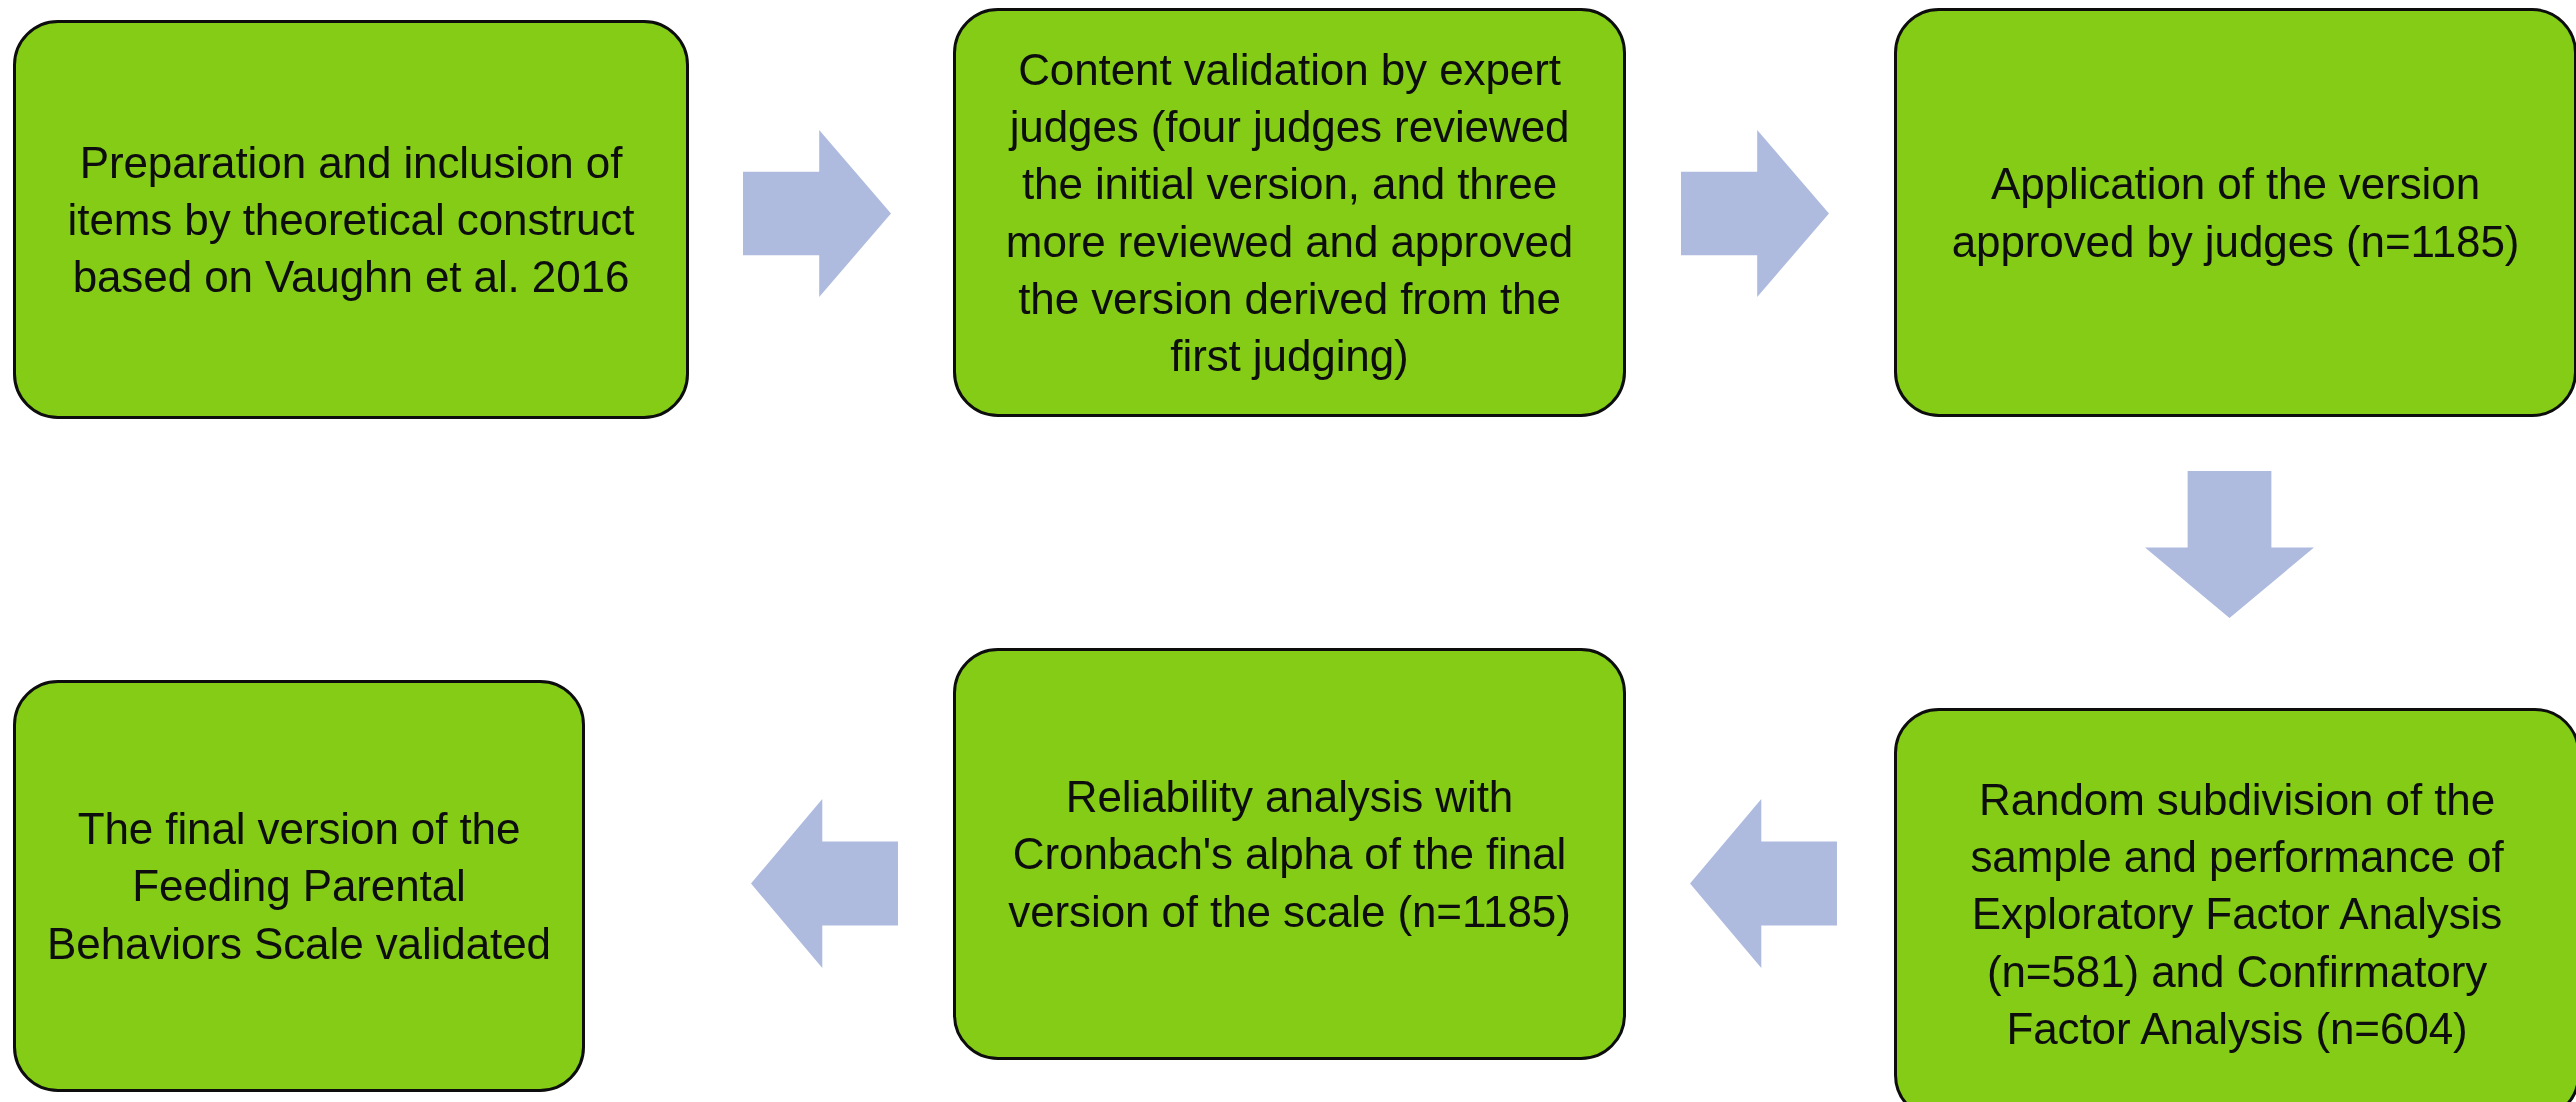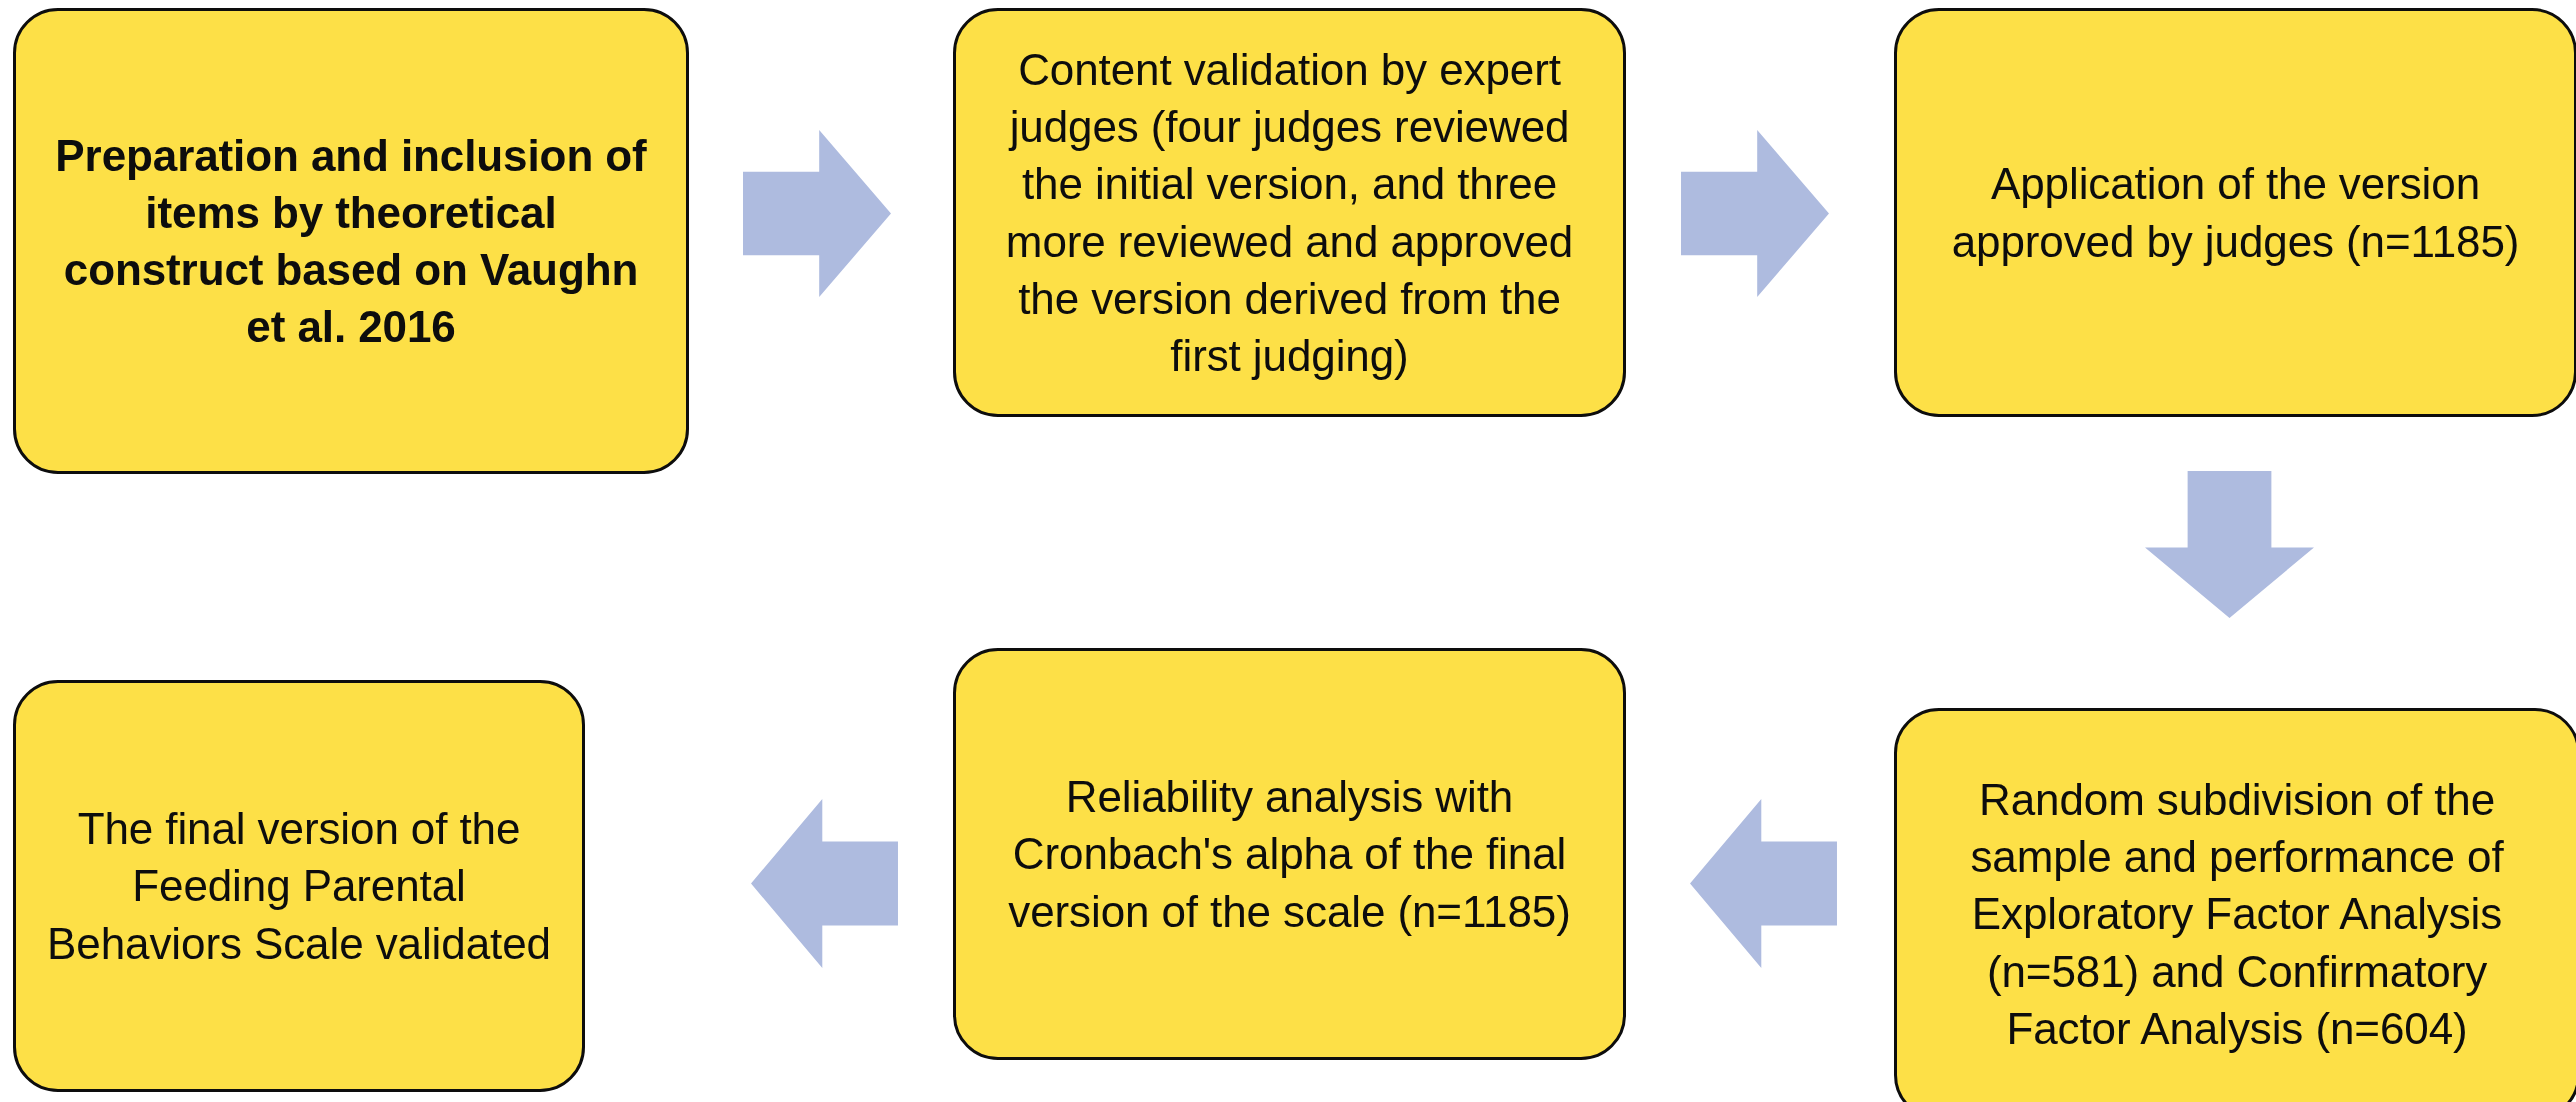--- a/index.html
+++ b/index.html
@@ -14,42 +14,42 @@
     position: relative;
     width: 2576px;
     height: 1103px;
     background: #ffffff;
     overflow: hidden;
   }
 
   .flow-box {
     position: absolute;
     box-sizing: border-box;
-    background: #fde047;
+    background: #84cc16;
     border: 3.7px solid #0d0d0d;
     border-radius: 45px;
     display: flex;
     align-items: center;
     justify-content: center;
     padding: 16px 29px;
   }
   .flow-box .box-text {
     display: block;
     width: 100%;
     text-align: center;
     color: #0d0d0d;
     font-family: "Liberation Sans", sans-serif;
     font-size: 44px;
     line-height: 1.30;
     letter-spacing: -0.1px;
     white-space: pre-line;
   }
 
   
-  #box-1 { left: 13px;   top: 8px;  width: 676px;  height: 466px; font-weight: bold; }
+  #box-1 { left: 13px;   top: 20px;  width: 676px;  height: 399px; }
   #box-2 { left: 953px; top: 8px;  width: 673px;  height: 409px; }
   #box-3 { left: 1894px; top: 8px;  width: 683px;  height: 409px; }
   
   #box-4 { left: 1894px; top: 680px; width: 686px;  height: 412px; margin-top: 28px; }
   #box-5 { left: 953px; top: 648px; width: 673px;  height: 412px; }
   #box-6 { left: 13px;   top: 680px; width: 572px;  height: 412px; }
 
   
   .arrow {
     position: absolute;

